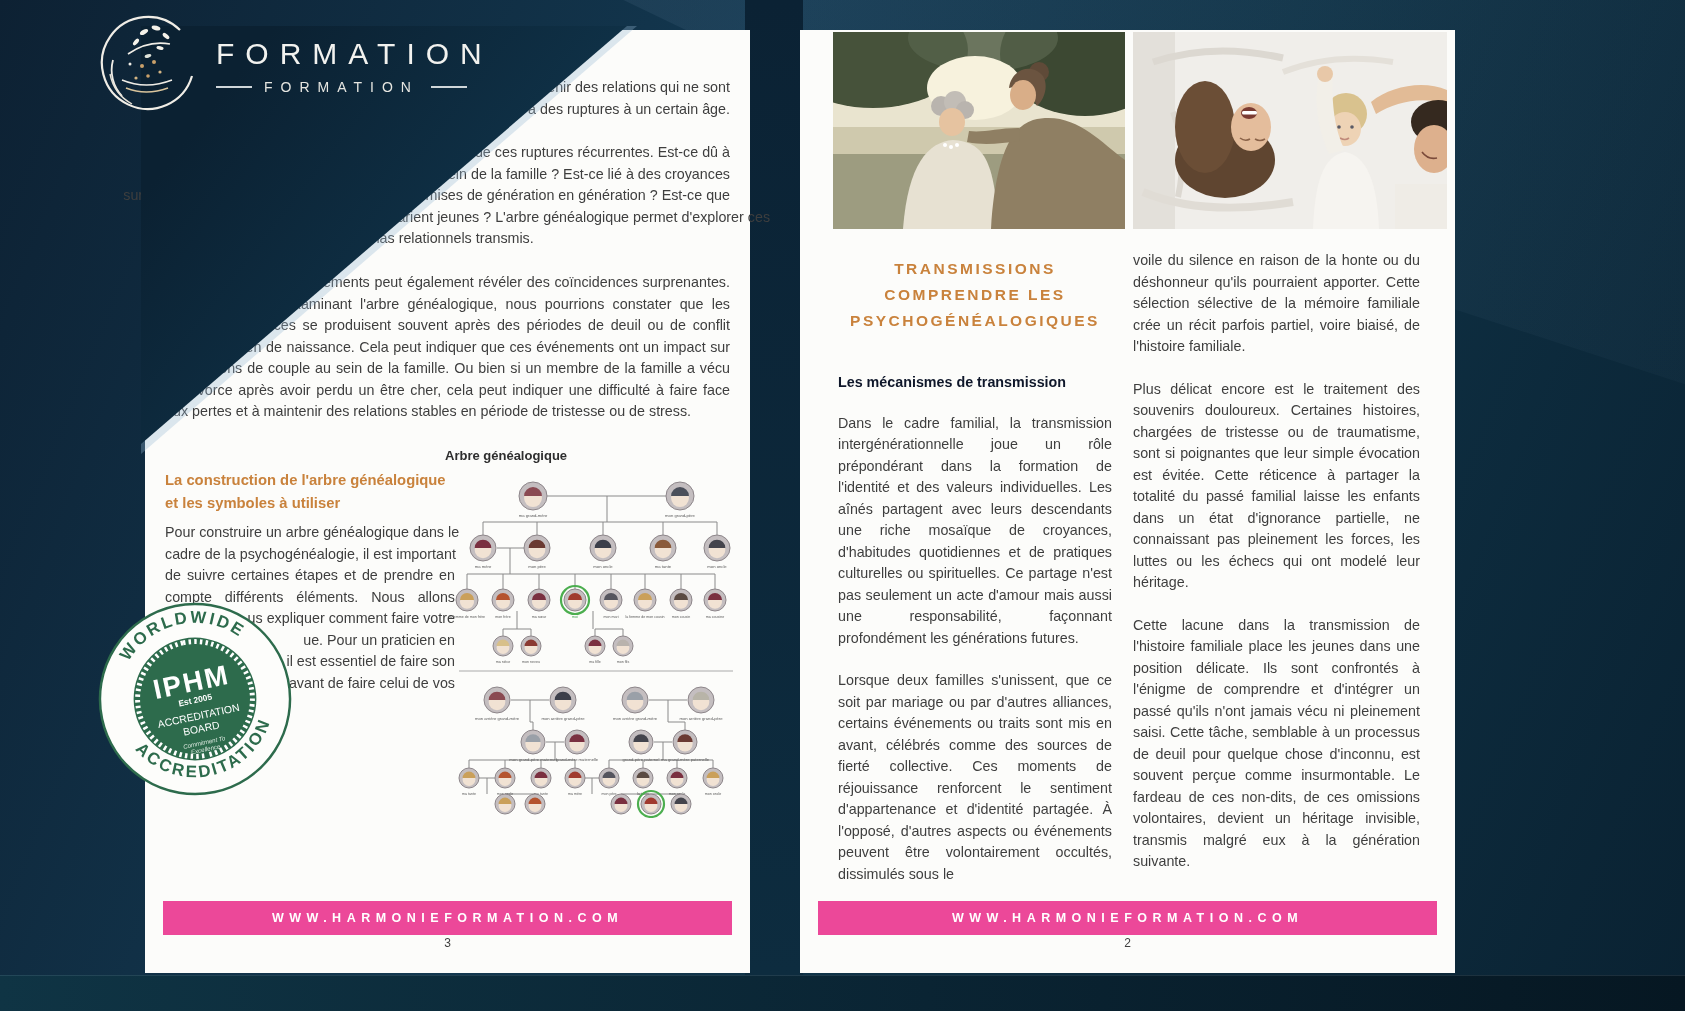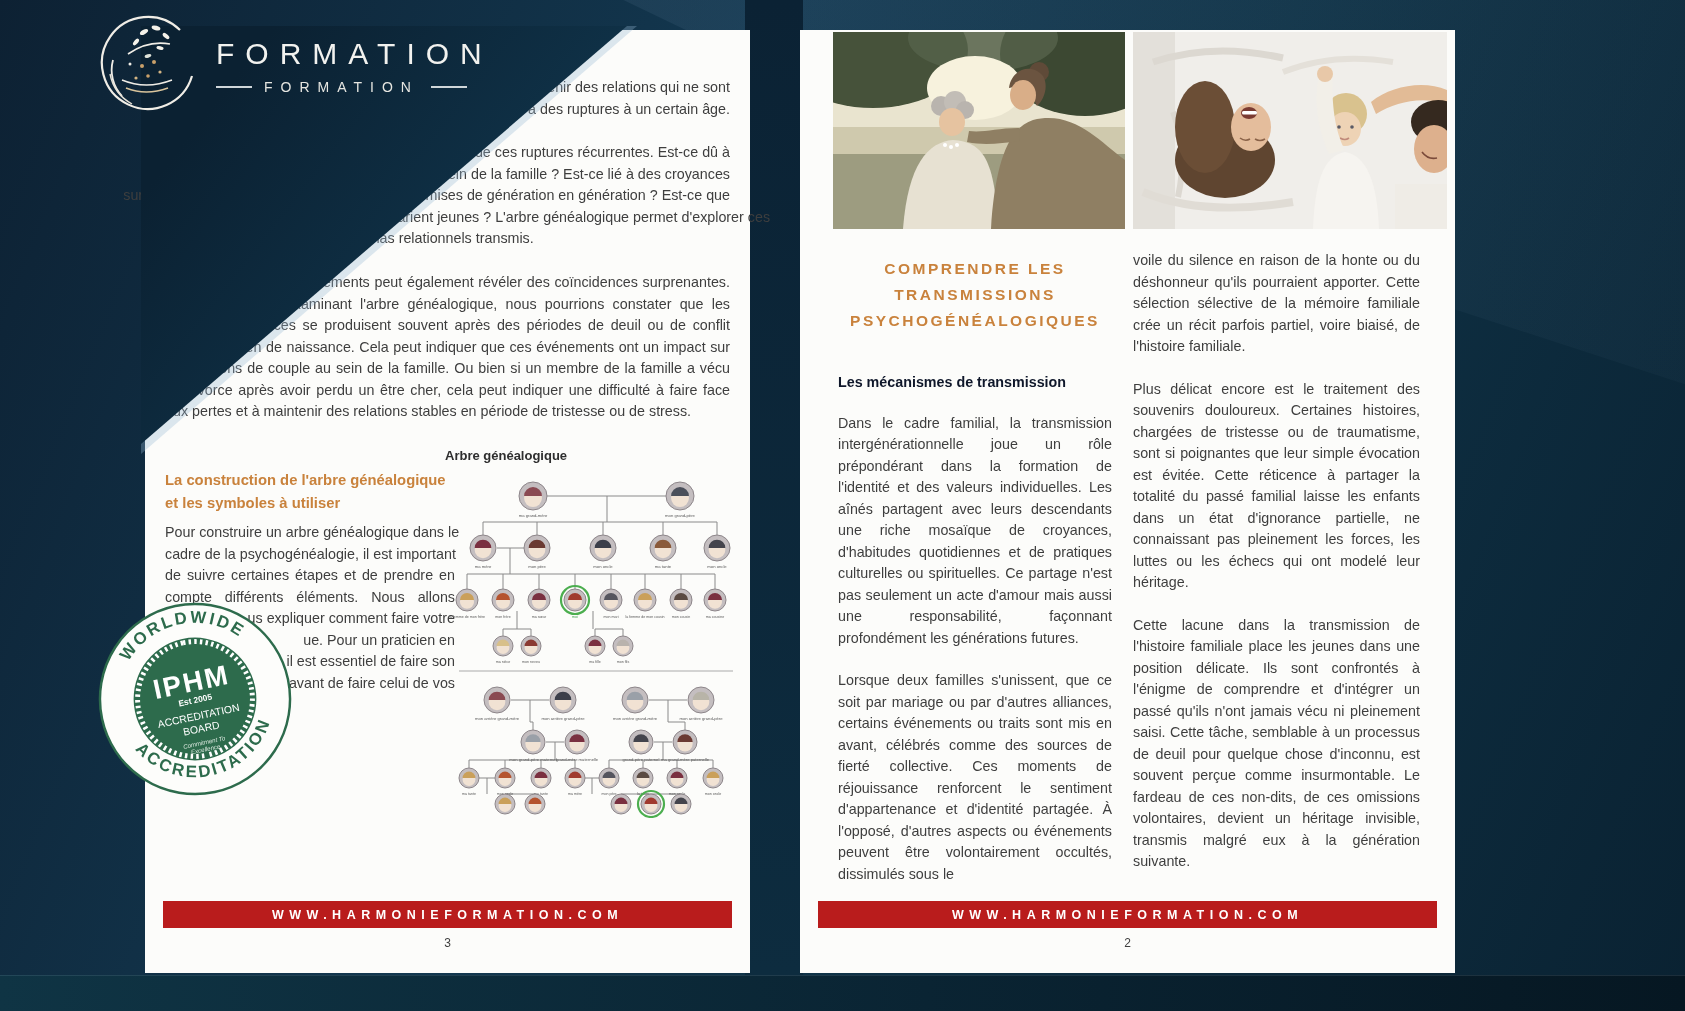--- a/index.html
+++ b/index.html
@@ -30,21 +30,21 @@
   
   .tri-glow{position:absolute;left:-4px;top:-4px;width:530px;height:460px;
     background:rgba(150,185,210,.32);clip-path:polygon(0 0,496px 0,0 428px);}
   .tri{position:absolute;left:-4px;top:-4px;width:530px;height:460px;
     background:linear-gradient(128deg,#0b2132 15%,#123c55 85%);
     clip-path:polygon(0 0,486px 0,0 418px);}
   
   #fig{position:absolute;left:300px;top:418px;width:300px;height:378px;}
   .fig-title{text-align:left;font-size:13px;font-weight:bold;color:#2e2e2e;margin:0 0 3px 0;}
   
-  .fbar{position:absolute;left:18px;right:18px;top:871px;height:27px;background:#b91c1c;
+  .fbar{position:absolute;left:18px;right:18px;top:871px;height:34px;background:#ec4899;
     display:flex;align-items:center;justify-content:center;color:#ffffff;
     font-size:12.5px;font-weight:bold;letter-spacing:5.5px;cursor:pointer;}
   .pnum{position:absolute;top:906px;left:0;right:0;text-align:center;font-size:12px;color:#3f3f3f;}
   
   .photo{position:absolute;top:2px;height:197px;overflow:hidden;}
   #photo1{left:33px;width:292px;}
   #photo2{left:333px;width:314px;}
   .col{position:absolute;color:#3e3e3e;font-size:14.3px;line-height:21.5px;}
   #col1{left:38px;top:218px;width:274px;}
   #col2{left:333px;top:220px;width:287px;}
@@ -387,22 +387,22 @@
         <path d="M314,58 C290,48 258,54 238,70 L243,82 C263,70 288,64 314,72 Z" fill="#e2bb96"></path>
         <ellipse cx="305" cy="90" rx="27" ry="22" fill="#35291f"></ellipse>
         <ellipse cx="301" cy="117" rx="20" ry="24" fill="#ddb08d"></ellipse>
         <path d="M289,120 q6 8 15 6" stroke="#7a4a3a" stroke-width="1.6" fill="none"></path>
         <rect x="262" y="152" width="52" height="45" fill="#efece6"></rect>
       </svg>
     </div>
 
     <div class="col" id="col1">
       <div class="rp-title">
+        <div>TRANSMISSIONS</div>
         <div>COMPRENDRE LES</div>
-        <div>TRANSMISSIONS</div>
         <div>PSYCHOGÉNÉALOGIQUES</div>
       </div>
       <div class="rp-sub">Les mécanismes de transmission</div>
       <p>Dans le cadre familial, la transmission intergénérationnelle joue un rôle prépondérant dans la formation de l'identité et des valeurs individuelles. Les aînés partagent avec leurs descendants une riche mosaïque de croyances, d'habitudes quotidiennes et de pratiques culturelles ou spirituelles. Ce partage n'est pas seulement un acte d'amour mais aussi une responsabilité, façonnant profondément les générations futures.</p>
       <p>Lorsque deux familles s'unissent, que ce soit par mariage ou par d'autres alliances, certains événements ou traits sont mis en avant, célébrés comme des sources de fierté collective. Ces moments de réjouissance renforcent le sentiment d'appartenance et d'identité partagée. À l'opposé, d'autres aspects ou événements peuvent être volontairement occultés, dissimulés sous le</p>
     </div>
 
     <div class="col" id="col2">
       <p>voile du silence en raison de la honte ou du déshonneur qu'ils pourraient apporter. Cette sélection sélective de la mémoire familiale crée un récit parfois partiel, voire biaisé, de l'histoire familiale.</p>
       <p>Plus délicat encore est le traitement des souvenirs douloureux. Certaines histoires, chargées de tristesse ou de traumatisme, sont si poignantes que leur simple évocation est évitée. Cette réticence à partager la totalité du passé familial laisse les enfants dans un état d'ignorance partielle, ne connaissant pas pleinement les forces, les luttes ou les échecs qui ont modelé leur héritage.</p>

